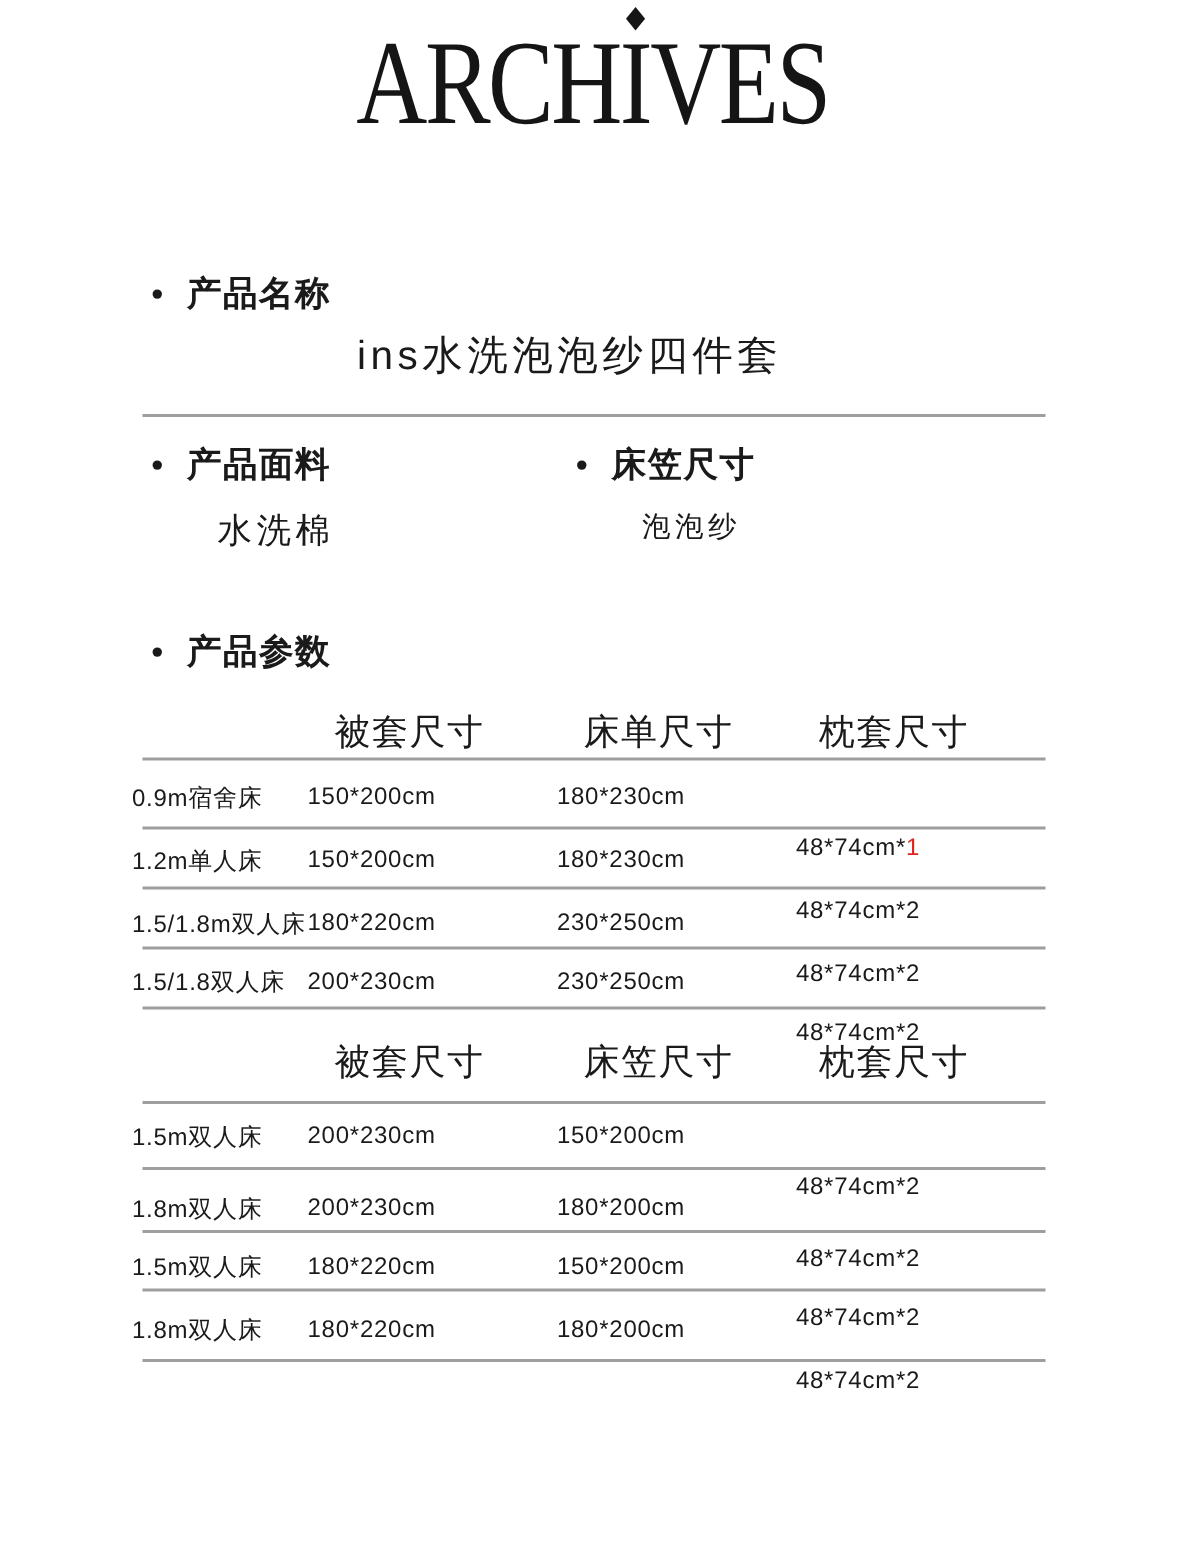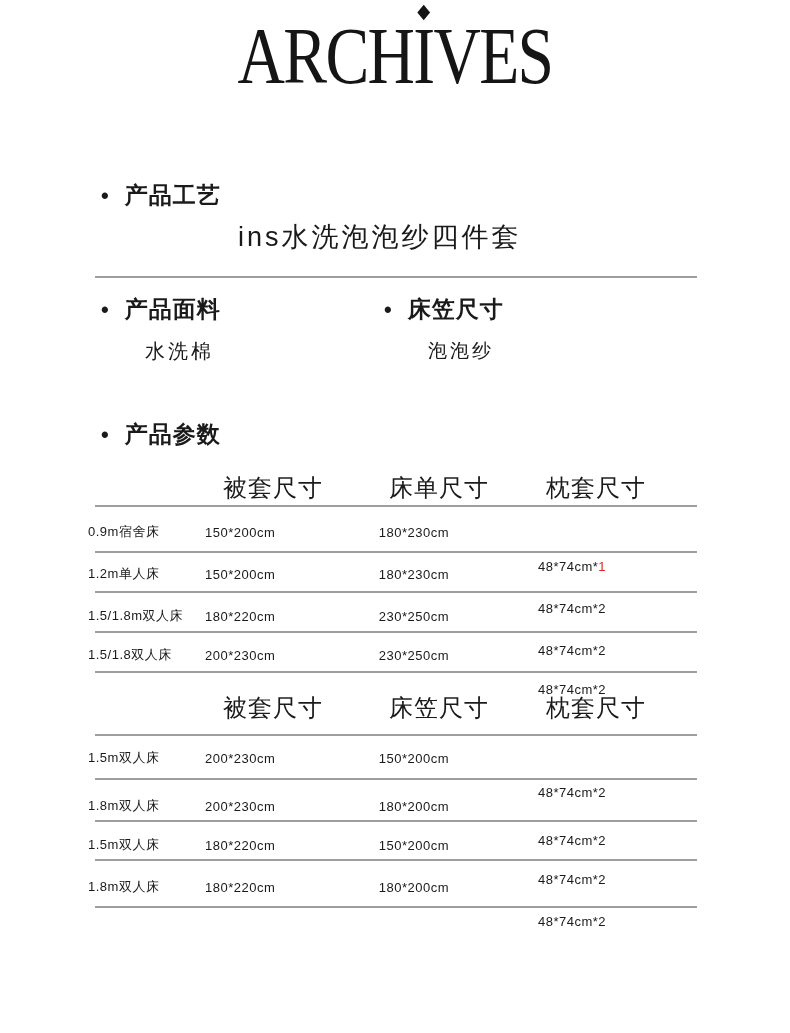--- a/index.html
+++ b/index.html
@@ -25,47 +25,47 @@
     font-weight:bold;font-size:23px;letter-spacing:1px;white-space:nowrap;
   }
   .heading .bullet{font-size:22px;line-height:1;font-weight:bold;}
   #h-name{left:101px;top:180px;}
   #h-fabric{left:101px;top:294px;}
   #h-craft{left:384px;top:294px;}
   #h-params{left:101px;top:419px;}
   
   .value{position:absolute;white-space:nowrap;}
   #v-name{left:238px;top:219px;font-size:27px;letter-spacing:3px;}
-  #v-fabric{left:145px;top:338px;font-size:20px;letter-spacing:3px;}
+  #v-fabric{left:145px;top:338px;font-size:23px;letter-spacing:3px;}
   #v-craft{left:428px;top:338px;font-size:19px;letter-spacing:3px;}
   
   .hline{position:absolute;left:95px;width:602px;height:2px;background:#9e9e9e;}
   
   .thead{position:absolute;left:0;width:790px;height:30px;font-size:24px;letter-spacing:1px;}
   .thead .hc{position:absolute;top:0;text-align:right;white-space:nowrap;}
   .hc1{left:173px;width:150px;}
   .hc2{left:339px;width:150px;}
   .hc3{left:496px;width:150px;}
-  .trow{position:absolute;left:0;width:790px;height:30px;font-size:13px;letter-spacing:0.5px;}
+  .trow{position:absolute;left:0;width:790px;height:30px;font-size:16px;letter-spacing:0.5px;}
   .cell{position:absolute;top:0;height:30px;display:flex;align-items:center;white-space:nowrap;}
   .c1{left:88px;width:256px;}
   .c1 .bed{display:inline-block;min-width:117px;}
   .c2{left:344px;width:140px;justify-content:center;}
   .c3{left:494px;width:156px;justify-content:center;margin-top:34px;}
 </style>
 </head>
 <body>
 
 <div class="page">
 
   <div class="logo"><span>ARCH</span><span class="logo-i"><span class="logo-diamond"></span><span>I</span></span><span>VES</span></div>
 
   <div class="heading" id="h-name">
     <span class="bullet">•</span>
-    <span>产品工艺</span>
+    <span>产品名称</span>
   </div>
   <div class="value" id="v-name">ins水洗泡泡纱四件套</div>
   <div class="hline" style="top:276px"></div>
 
   <div class="heading" id="h-fabric">
     <span class="bullet">•</span>
     <span>产品面料</span>
   </div>
   <div class="heading" id="h-craft">
     <span class="bullet">•</span>

